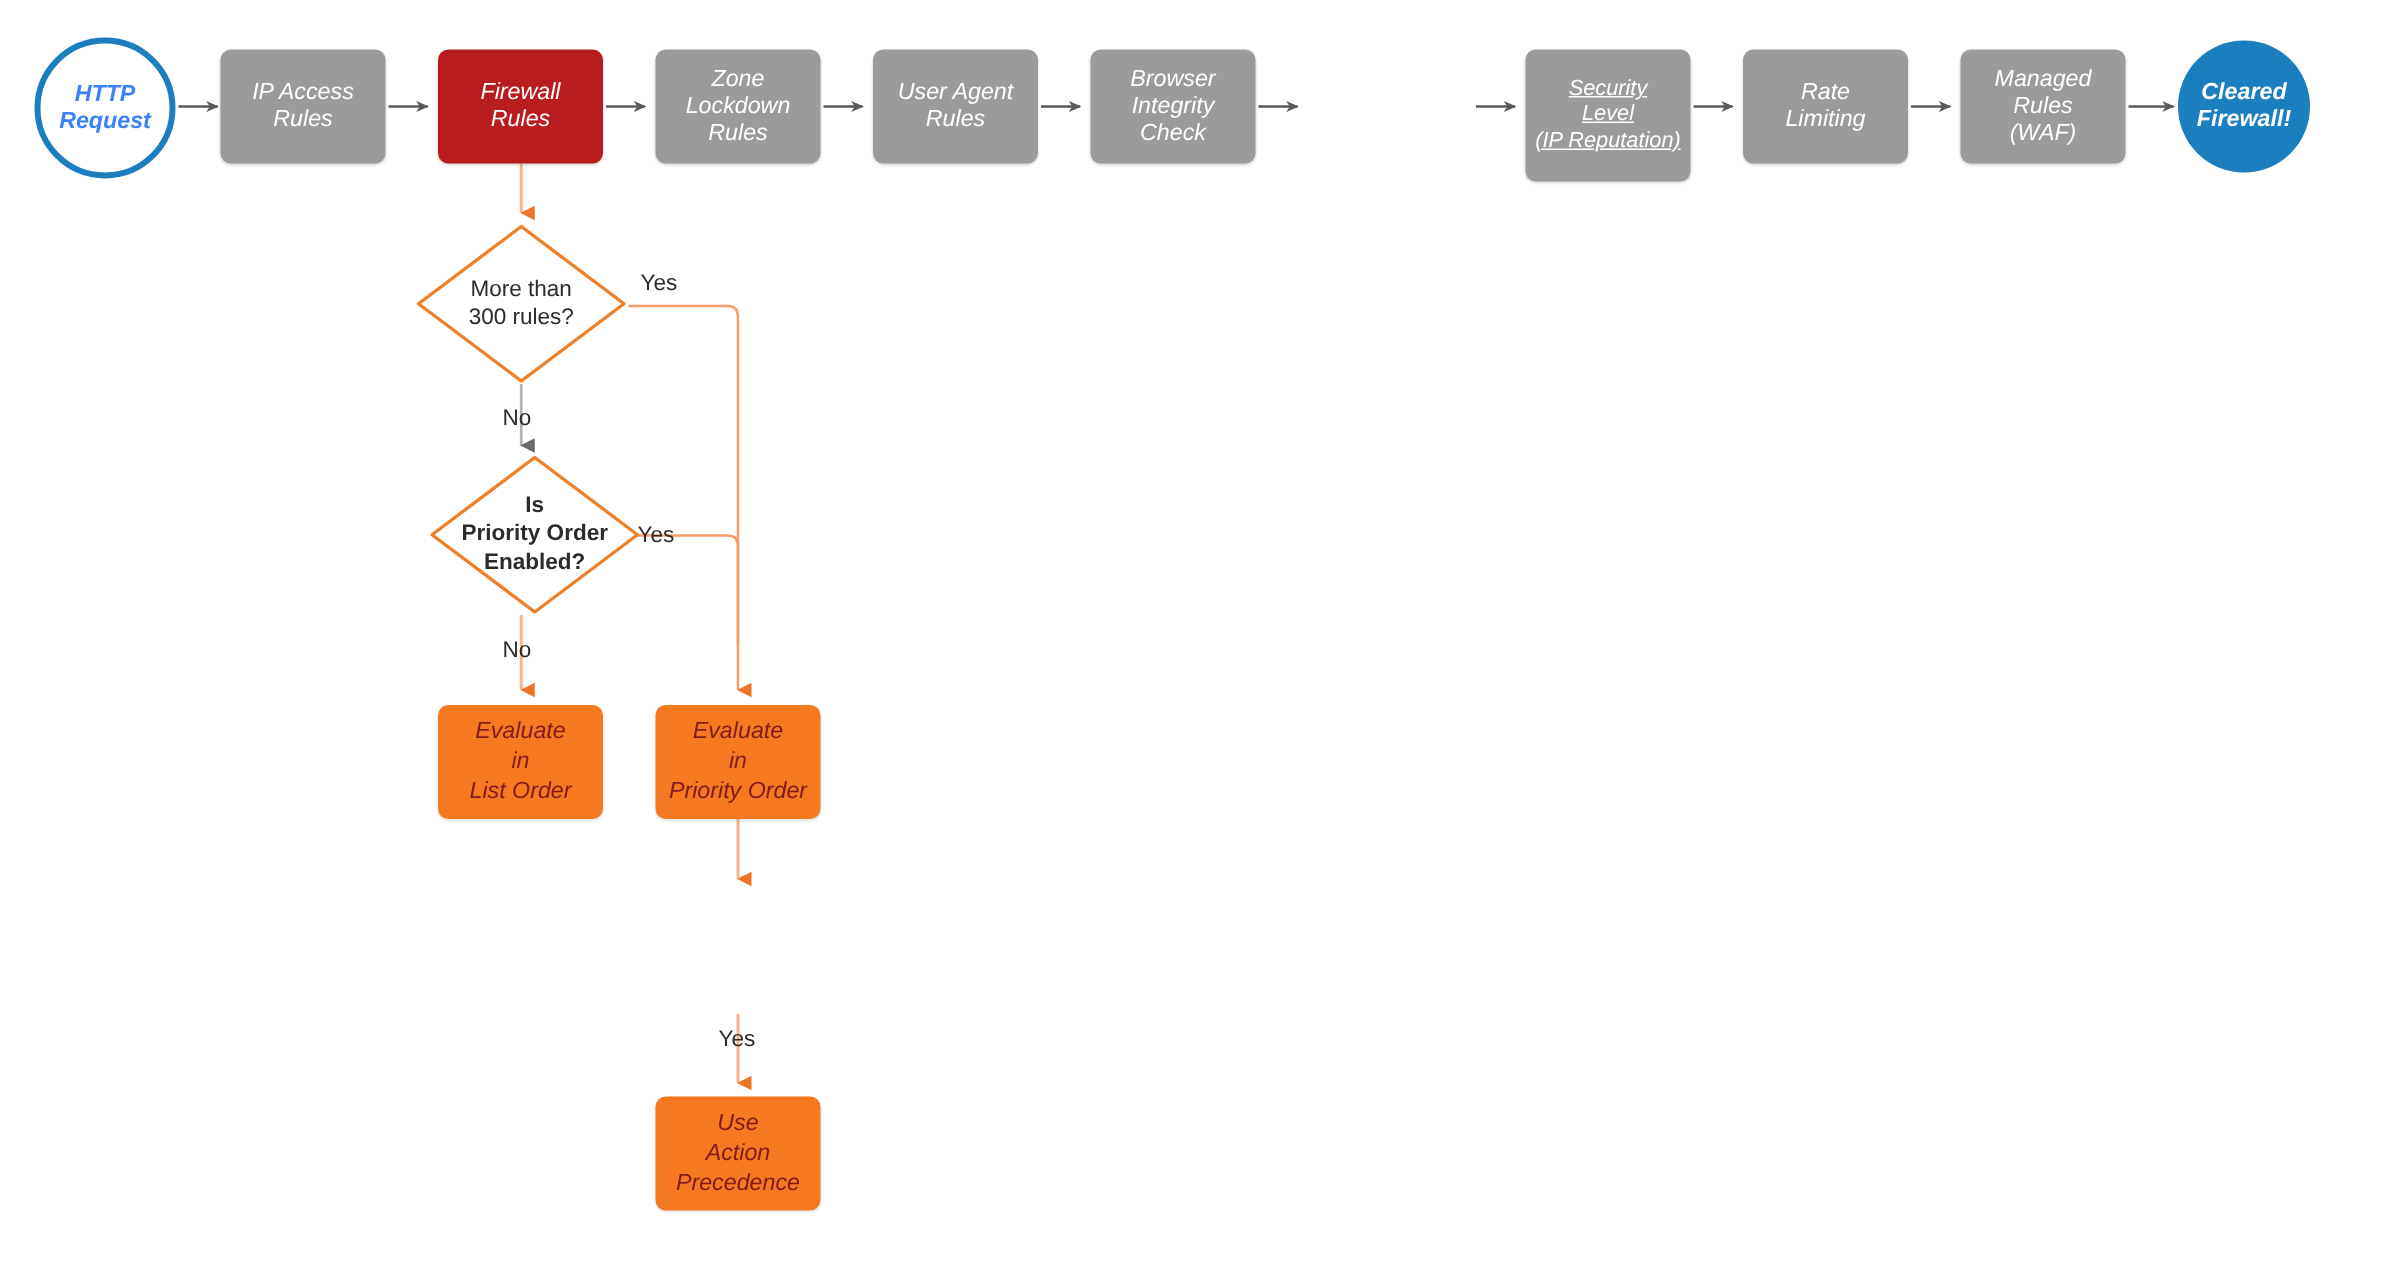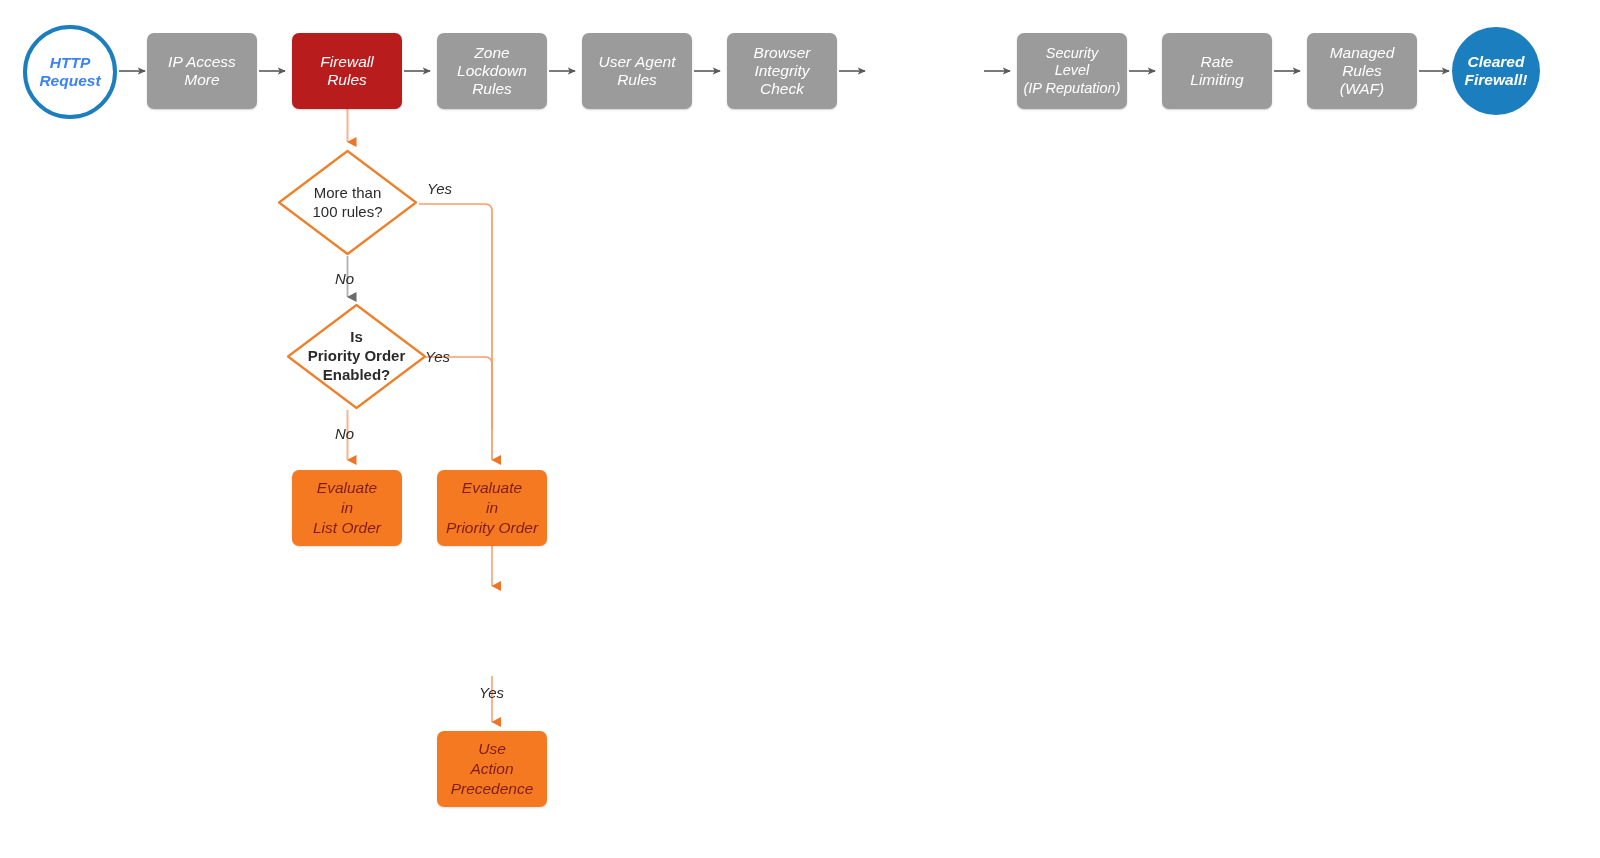--- a/index.html
+++ b/index.html
@@ -99,21 +99,20 @@
     font-size: 15.5px;
     font-style: italic;
     line-height: 1.3;
     box-shadow: 0 1px 2px rgba(0,0,0,0.12);
   }
 
   
   .edge-label {
     position: absolute;
     font-size: 15px;
-    font-style: italic;
     color: #2b2b2b;
     white-space: nowrap;
   }
 </style>
 </head>
 <body>
 
 <div id="canvas">
 
   <svg id="wires" viewBox="0 0 1600 858" xmlns="http://www.w3.org/2000/svg">
@@ -157,21 +156,21 @@
     <path d="M492,676 L492,722" stroke="#f8b58c" stroke-width="2" fill="none" marker-end="url(#arrow-orange-down)"></path>
   </svg>
 
   <div class="node terminator hollow" style="left:23px; top:25px; width:94px; height:94px;">
     <span>HTTP
 Request</span>
   </div>
 
   <div class="node stage grey" style="left:147px; top:33px; width:110px; height:76px;">
     <span>IP Access
-More</span>
+Rules</span>
   </div>
 
   <div class="node stage orange" style="left:292px; top:33px; width:110px; height:76px;">
     <span>Firewall
 Rules</span>
   </div>
 
   <div class="node stage grey" style="left:437px; top:33px; width:110px; height:76px;">
     <span>Zone
 Lockdown
@@ -183,21 +182,21 @@
 Rules</span>
   </div>
 
   <div class="node stage grey" style="left:727px; top:33px; width:110px; height:76px;">
     <span>Browser
 Integrity
 Check</span>
   </div>
 
 
-  <div class="node stage grey" style="left:1017px; top:33px; width:110px; height:76px; font-size:14.5px;">
+  <div class="node stage grey" style="left:1017px; top:33px; width:110px; height:88px; font-size:14.5px;text-decoration:underline;">
     <span>Security
 Level
 (IP Reputation)</span>
   </div>
 
   <div class="node stage grey" style="left:1162px; top:33px; width:110px; height:76px;">
     <span>Rate
 Limiting</span>
   </div>
 
@@ -210,21 +209,21 @@
   <div class="node terminator filled" style="left:1452px; top:27px; width:88px; height:88px;">
     <span>Cleared
 Firewall!</span>
   </div>
 
   <div class="node diamond" style="left:277px; top:149px; width:141px; height:107px;">
     <svg class="dshape" viewBox="0 0 141 107" xmlns="http://www.w3.org/2000/svg">
       <polygon points="70.5,2 139,53.5 70.5,105 2,53.5" fill="#ffffff" stroke="#ef7f29" stroke-width="2.2" stroke-linejoin="round"></polygon>
     </svg>
     <span class="dlabel">More than
-100 rules?</span>
+300 rules?</span>
   </div>
 
   <div class="node diamond" style="left:286px; top:303px; width:141px; height:107px;font-weight:bold;">
     <svg class="dshape" viewBox="0 0 141 107" xmlns="http://www.w3.org/2000/svg">
       <polygon points="70.5,2 139,53.5 70.5,105 2,53.5" fill="#ffffff" stroke="#ef7f29" stroke-width="2.2" stroke-linejoin="round"></polygon>
     </svg>
     <span class="dlabel">Is
 Priority Order
 Enabled?</span>
   </div>

